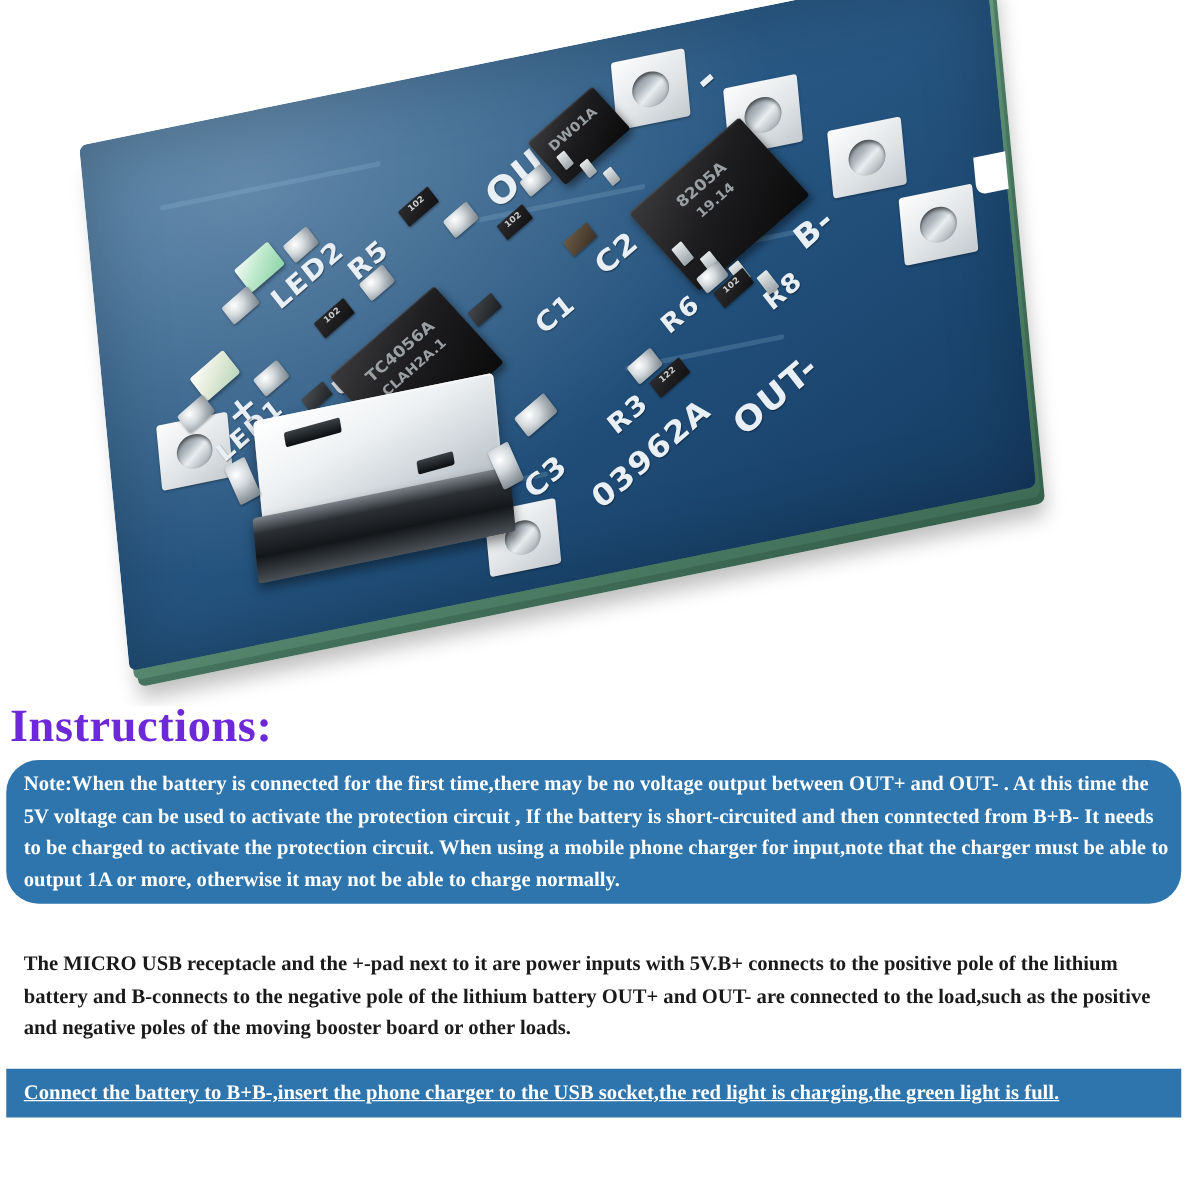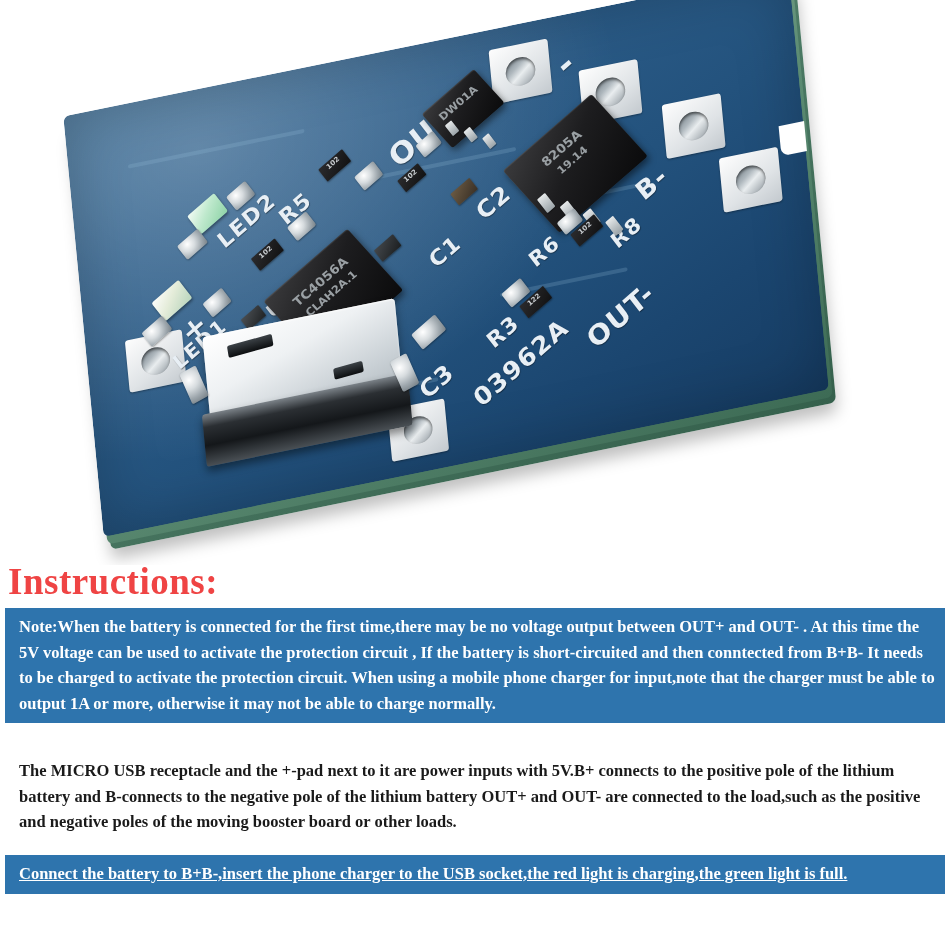--- a/index.html
+++ b/index.html
@@ -176,21 +176,21 @@
     border-radius: 2px;
   }
 
   
   #instructions-title {
     position: absolute;
     left: 8px; top: 560px;
     font-family: "Liberation Serif", serif;
     font-size: 37px;
     font-weight: 700;
-    color: #ef4444;
+    color: #6d28d9;
     letter-spacing: .5px;
   }
   .para {
     position: absolute;
     left: 5px;
     width: 940px;
     box-sizing: border-box;
     font-family: "Liberation Serif", serif;
     font-weight: 700;
     font-size: 16.5px;
@@ -199,21 +199,21 @@
   .para.blue {
     background: #2e74ad;
     color: #ffffff;
     padding: 6px 9px 7px 14px;
   }
   .para.plain {
     background: #ffffff;
     color: #1a1a1a;
     padding: 2px 9px 2px 14px;
   }
-  #para1 { top: 608px; }
+  #para1 { top: 608px; border-radius: 26px; }
   #para2 { top: 756px; }
   #para3 { top: 855px; text-decoration: underline; }
 </style>
 </head>
 <body>
 
 <div id="photo">
   <div id="pcb-stage">
 
     <div class="board-edge"></div>

